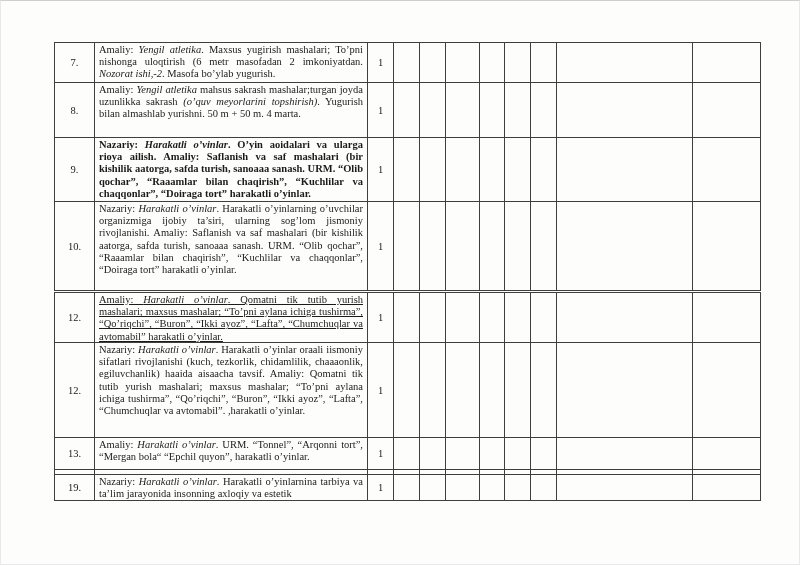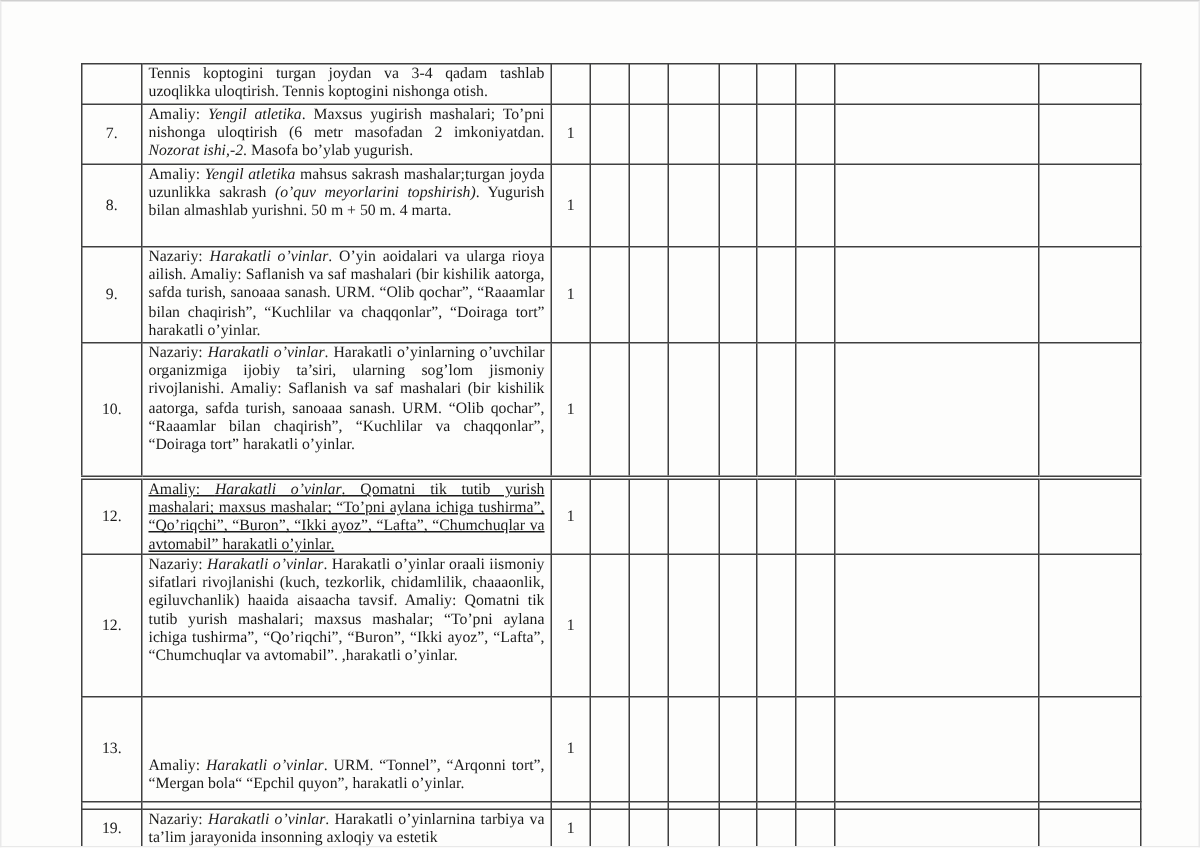--- a/index.html
+++ b/index.html
@@ -69,35 +69,20 @@
         <col style="width: 26px;">
         <col style="width: 26px;">
         <col style="width: 34px;">
         <col style="width: 25px;">
         <col style="width: 26px;">
         <col style="width: 26px;">
         <col style="width: 136px;">
         <col style="width: 68px;">
       </colgroup>
     <tbody id="tbody">
-        <tr style="height: 27px;">
-          <td class="c-num"></td>
-          <td class="c-text">
-            <div class="clamp" style="height: 24px;"><span>Tennis koptogini turgan joydan va 3-4 qadam tashlab uzoqlikka uloqtirish. Tennis koptogini nishonga otish.</span></div>
-          </td>
-          <td class="c-hours"></td>
-          <td class="c-empty"></td>
-          <td class="c-empty"></td>
-          <td class="c-empty"></td>
-          <td class="c-empty"></td>
-          <td class="c-empty"></td>
-          <td class="c-empty"></td>
-          <td class="c-empty"></td>
-          <td class="c-empty"></td>
-        </tr>
         <tr style="height: 40px;">
           <td class="c-num">7.</td>
           <td class="c-text">
             <div class="clamp" style="height: 37px;"><span>Amaliy: </span><span class="it">Yengil atletika</span><span>. Maxsus yugirish mashalari; To’pni nishonga uloqtirish (6 metr masofadan 2 imkoniyatdan. </span><span class="it">Nozorat ishi,-2</span><span>. Masofa bo’ylab yugurish.</span></div>
           </td>
           <td class="c-hours">1</td>
           <td class="c-empty"></td>
           <td class="c-empty"></td>
           <td class="c-empty"></td>
           <td class="c-empty"></td>
@@ -117,21 +102,21 @@
           <td class="c-empty"></td>
           <td class="c-empty"></td>
           <td class="c-empty"></td>
           <td class="c-empty"></td>
           <td class="c-empty"></td>
           <td class="c-empty"></td>
         </tr>
         <tr style="height: 64px;">
           <td class="c-num">9.</td>
           <td class="c-text">
-            <div class="clamp" style="height: 61px;"><span>Nazariy: </span><span class="it">Harakatli o’vinlar</span><span>. O’yin aoidalari va ularga rioya ailish. Amaliy: Saflanish va saf mashalari (bir kishilik aatorga, safda turish, sanoaaa sanash. URM. “Olib qochar”, “Raaamlar bilan chaqirish”, “Kuchlilar va chaqqonlar”, “Doiraga tort” harakatli o’yinlar.</span></div>
+            <div class="clamp" style="height: 61px; font-weight: bold;"><span>Nazariy: </span><span class="it">Harakatli o’vinlar</span><span>. O’yin aoidalari va ularga rioya ailish. Amaliy: Saflanish va saf mashalari (bir kishilik aatorga, safda turish, sanoaaa sanash. URM. “Olib qochar”, “Raaamlar bilan chaqirish”, “Kuchlilar va chaqqonlar”, “Doiraga tort” harakatli o’yinlar.</span></div>
           </td>
           <td class="c-hours">1</td>
           <td class="c-empty"></td>
           <td class="c-empty"></td>
           <td class="c-empty"></td>
           <td class="c-empty"></td>
           <td class="c-empty"></td>
           <td class="c-empty"></td>
           <td class="c-empty"></td>
           <td class="c-empty"></td>
@@ -177,21 +162,21 @@
           <td class="c-empty"></td>
           <td class="c-empty"></td>
           <td class="c-empty"></td>
           <td class="c-empty"></td>
           <td class="c-empty"></td>
           <td class="c-empty"></td>
         </tr>
         <tr style="height: 32px;">
           <td class="c-num">13.</td>
           <td class="c-text">
-            <div class="clamp" style="height: 29px; margin-top: 39px;"><span>Amaliy: </span><span class="it">Harakatli o’vinlar</span><span>. URM. “Tonnel”, “Arqonni tort”, “Mergan bola“ “Epchil quyon”, harakatli o’yinlar.</span></div>
+            <div class="clamp" style="height: 29px;"><span>Amaliy: </span><span class="it">Harakatli o’vinlar</span><span>. URM. “Tonnel”, “Arqonni tort”, “Mergan bola“ “Epchil quyon”, harakatli o’yinlar.</span></div>
           </td>
           <td class="c-hours">1</td>
           <td class="c-empty"></td>
           <td class="c-empty"></td>
           <td class="c-empty"></td>
           <td class="c-empty"></td>
           <td class="c-empty"></td>
           <td class="c-empty"></td>
           <td class="c-empty"></td>
           <td class="c-empty"></td>

